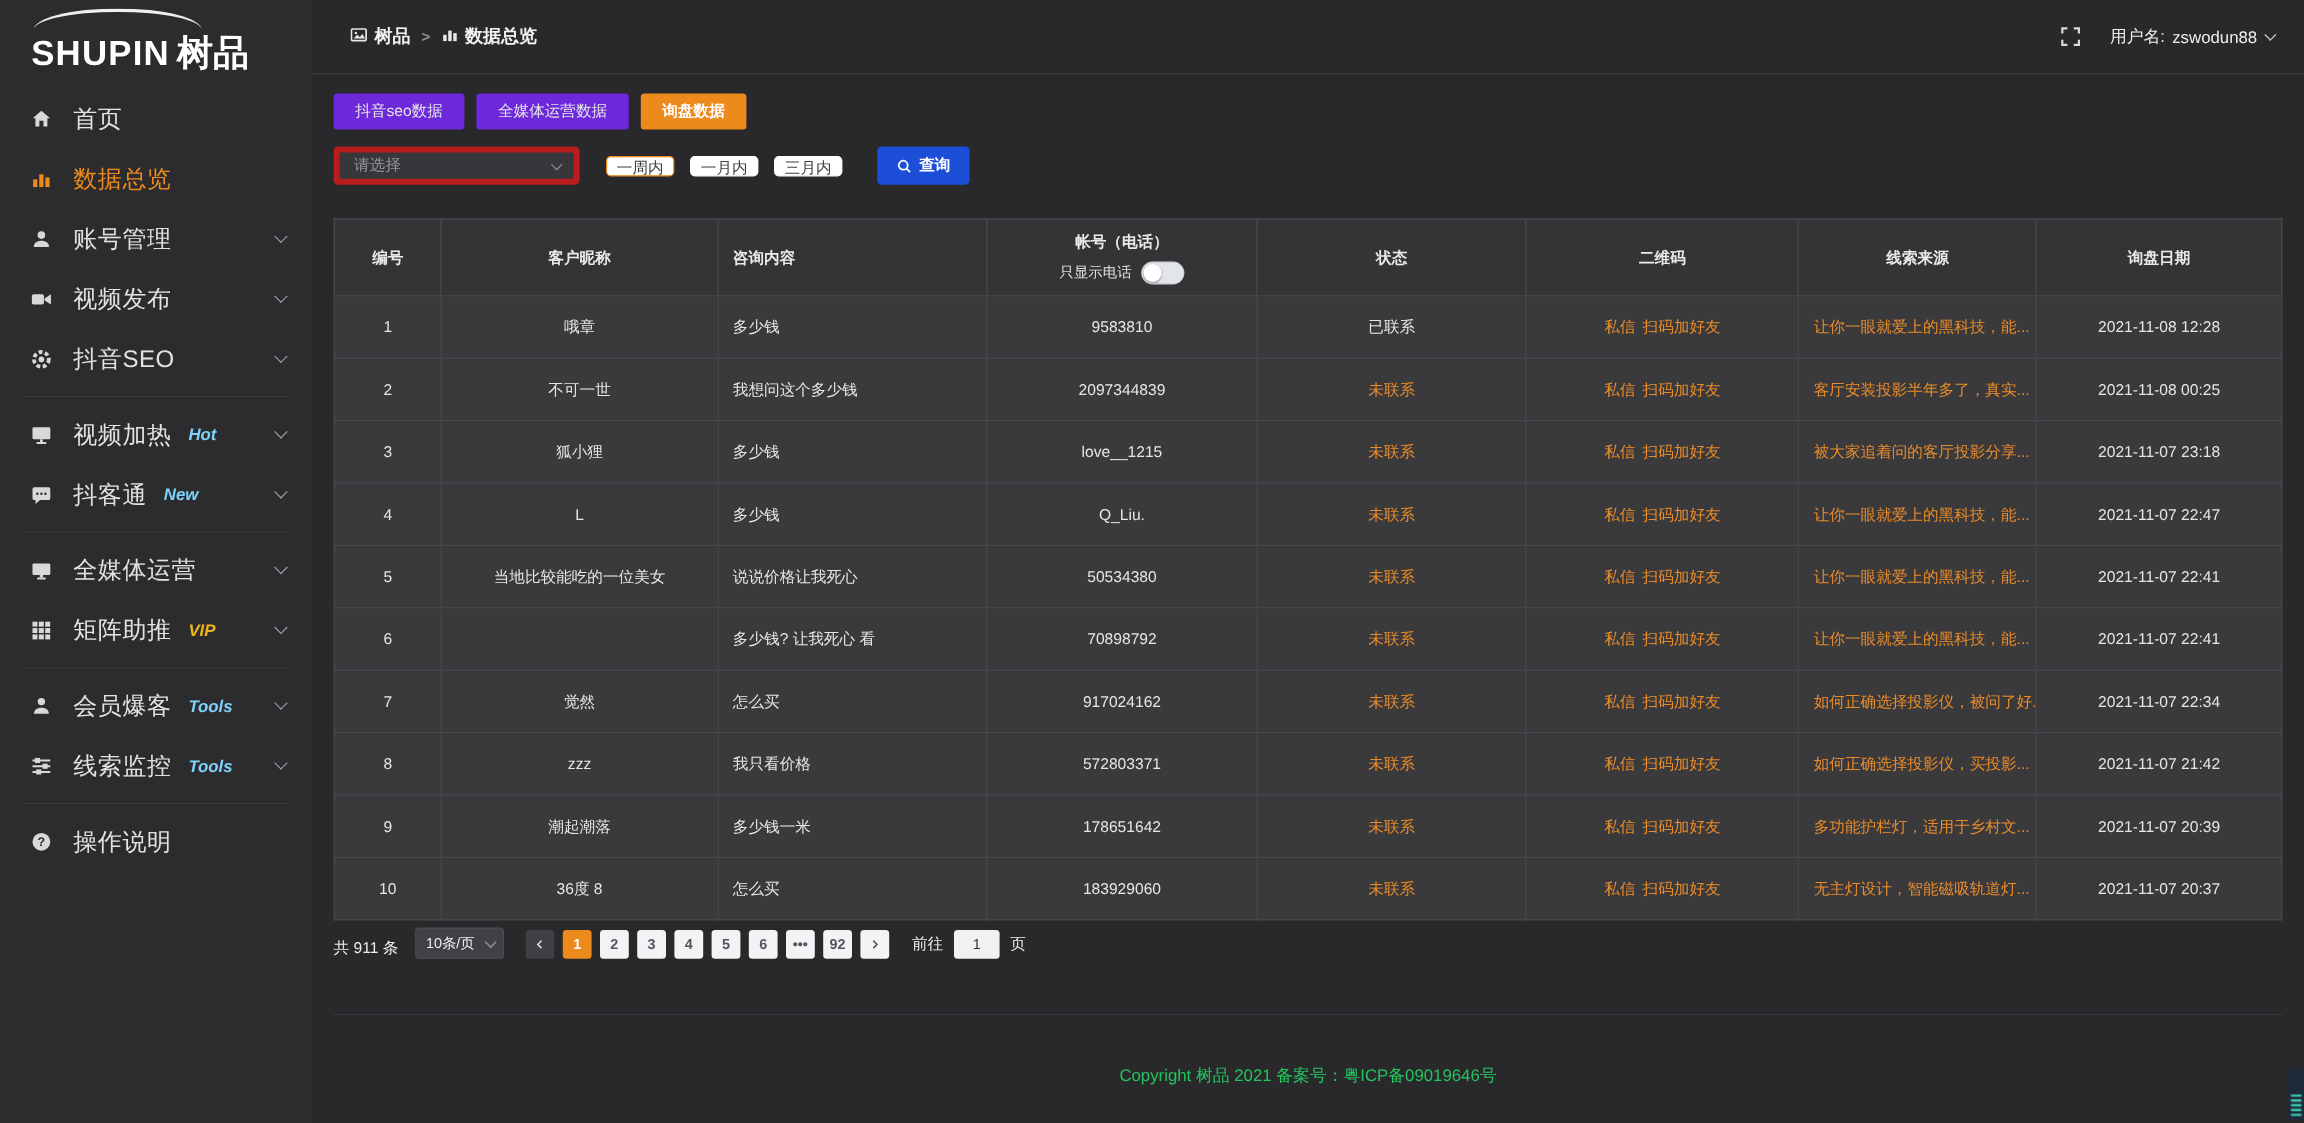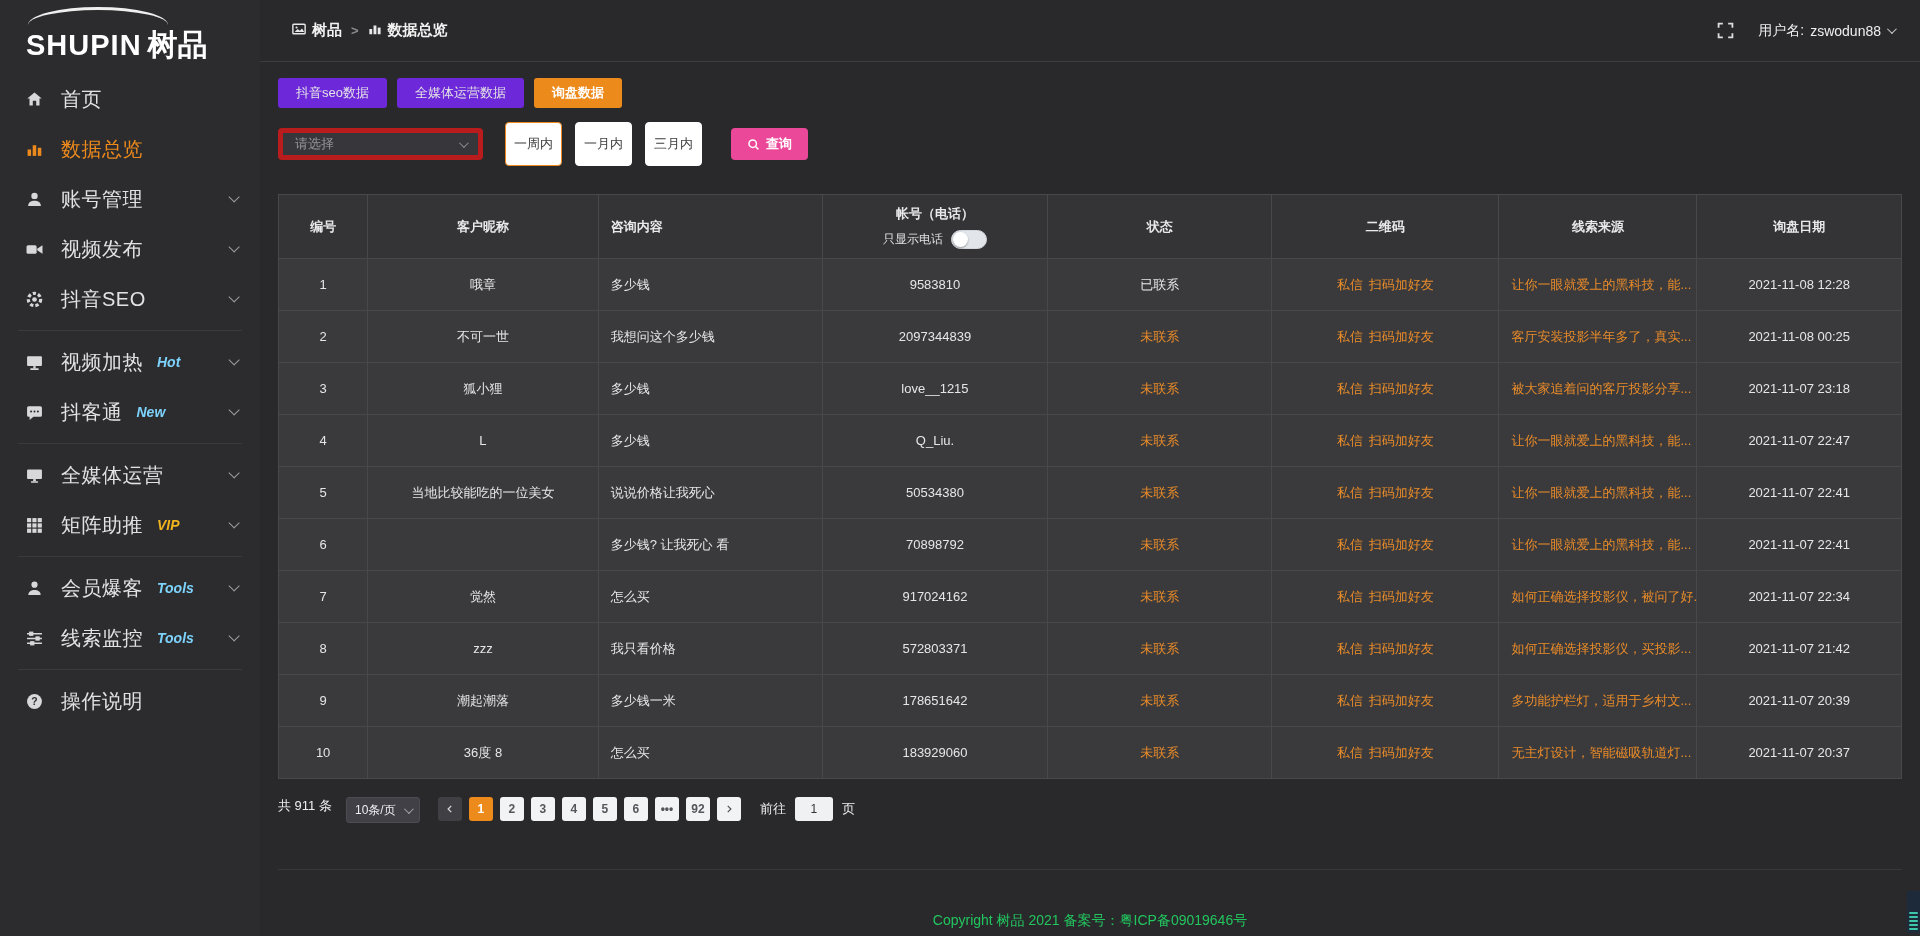--- a/index.html
+++ b/index.html
@@ -49,45 +49,45 @@
   .tab { height:30px; padding:0 18px; background:#6d28d9; color:#e4e4e6; font-size:13px;
     border:none; border-radius:3px; cursor:pointer; font-family:inherit; }
   .tab.active { background:#ed8a1c; color:#fff; font-weight:700; }
   
   .filterbar { display:flex; align-items:center; margin-bottom:28px; }
   .f-select { width:205px; height:32px; background:#37373b; border:5px solid #b91c1c; border-radius:4px;
     display:flex; align-items:center; justify-content:space-between; padding:0 12px; cursor:pointer; margin-right:22px; }
   .f-select .ph { color:#94949a; font-size:13px; }
   .sel-chev { width:7px; height:7px; border-right:1.5px solid #8b8b90; border-bottom:1.5px solid #8b8b90;
     transform:rotate(45deg) translateY(-2px); }
-  .range-btn { height:44px; min-width:56px; padding:0 8px; margin-right:13px; background:#ffffff; color:#3c3c3e;
+  .range-btn { height:17px; min-width:56px; padding:0 8px; margin-right:13px; background:#ffffff; color:#3c3c3e;
     font-size:13px; border:1px solid #ffffff; border-radius:4px; cursor:pointer; font-family:inherit; }
   .range-btn.selected { border:1px solid #ed8a1c; }
-  .search-btn { height:32px; padding:0 16px; margin-left:16px; background:#ec4899; color:#fff; font-size:13px;
+  .search-btn { height:32px; padding:0 16px; margin-left:16px; background:#1d4ed8; color:#fff; font-size:13px;
     border:none; border-radius:4px; cursor:pointer; display:flex; align-items:center; gap:6px; font-family:inherit; font-weight:700; }
   .search-btn svg { width:13px; height:13px; }
   
   table { width:100%; border-collapse:collapse; table-layout:fixed; background:#3a3a3d; border:1px solid #48484c; }
   th, td { border:1px solid #48484c; font-weight:400; font-size:13px; color:#e6e6e8; padding:0 12px;
     white-space:nowrap; overflow:hidden; }
   th { height:64px; background:#343437; font-weight:700; color:#e9e9eb; }
   td { height:52px; }
   .col-c { text-align:center; }
   .col-l { text-align:left; }
   .th-stack { display:flex; flex-direction:column; align-items:center; gap:7px; }
   .th-sub { display:flex; align-items:center; gap:8px; font-weight:400; font-size:12px; color:#e0e0e2; }
   .switch { width:36px; height:19px; background:#e2e5ea; border:1px solid #d3d6dc; border-radius:10px;
     position:relative; cursor:pointer; display:inline-block; }
   .switch .knob { position:absolute; left:1px; top:1px; width:15px; height:15px; border-radius:50%;
     background:#fff; box-shadow:0 1px 2px rgba(0,0,0,.35); }
   .t-orange { color:#e98b28; }
   .t-link { color:#e98b28; cursor:pointer; }
   .qr-links { display:inline-flex; gap:6px; }
   
-  .pagebar { display:flex; align-items:flex-start; margin-top:18px; font-size:12px; color:#ededf0; }
+  .pagebar { display:flex; align-items:flex-end; margin-top:6px; font-size:12px; color:#ededf0; }
   .pg-total { margin-right:14px; font-size:13px; }
   .pg-size { width:74px; height:26px; background:#404046; border:1px solid #4c4c52; border-radius:3px;
     display:flex; align-items:center; justify-content:space-between; padding:0 8px; cursor:pointer; margin-right:18px; }
   .pg-size .sel-chev { border-color:#a2a2a8; }
   .pg-btn { min-width:24px; height:24px; margin-right:7px; border:none; border-radius:3px;
     background:#f2f3f5; color:#55565b; font-size:12px; font-weight:700; cursor:pointer; font-family:inherit;
     display:flex; align-items:center; justify-content:center; padding:0 4px; }
   .pg-btn.dark { background:#3f3f44; color:#d8d8dc; }
   .pg-btn.active { background:#ed8a1c; color:#fff; }
   .pg-btn svg { width:10px; height:10px; }

